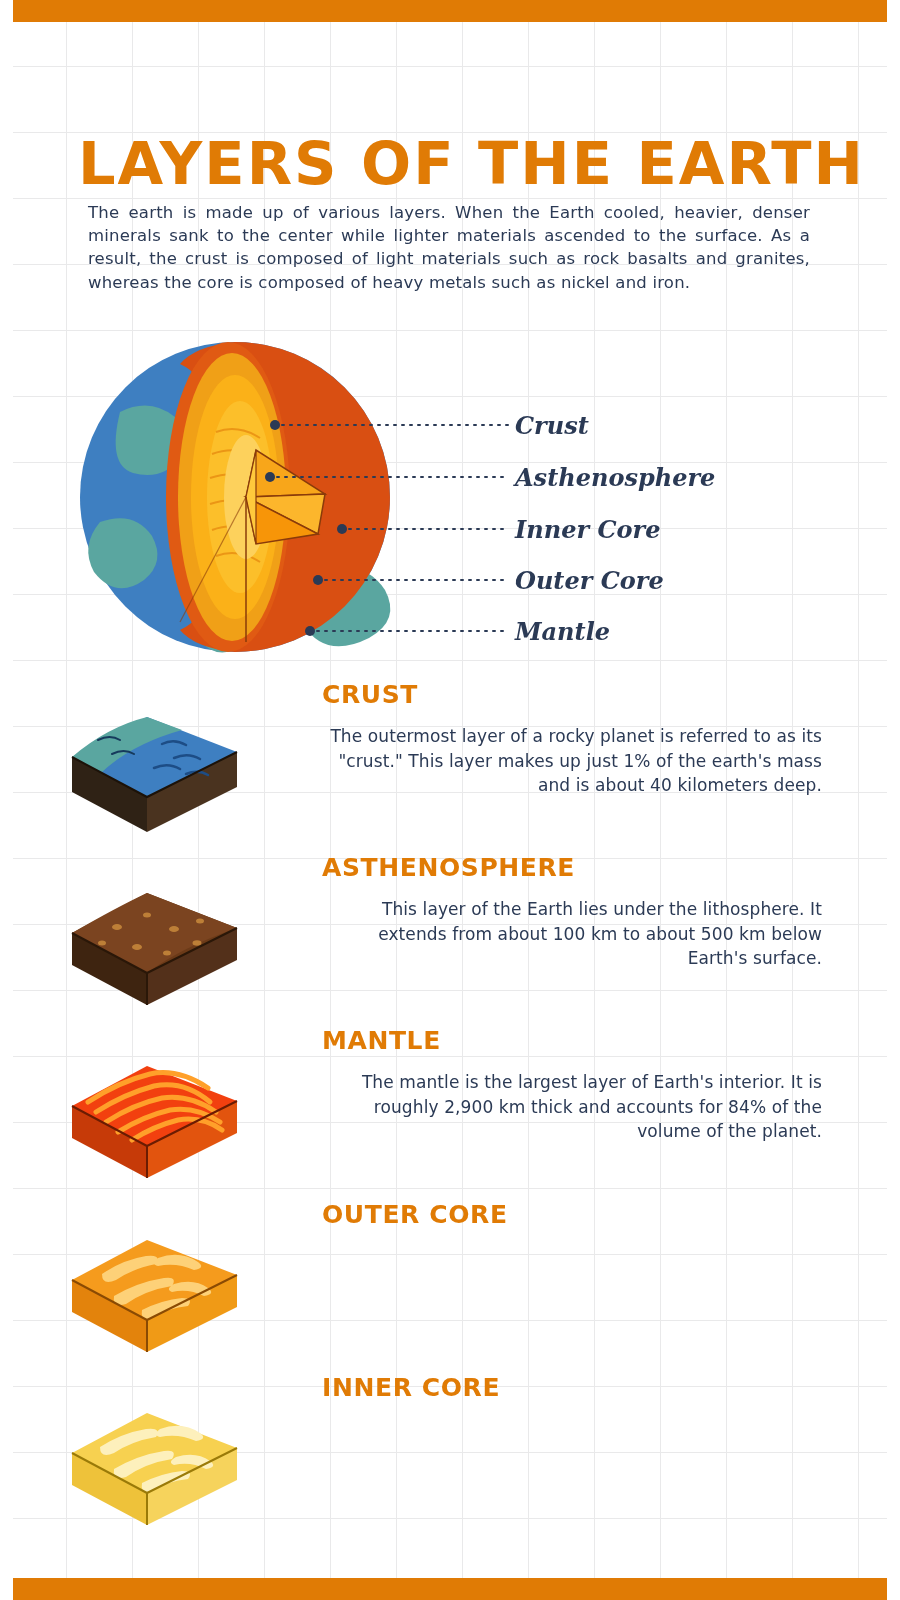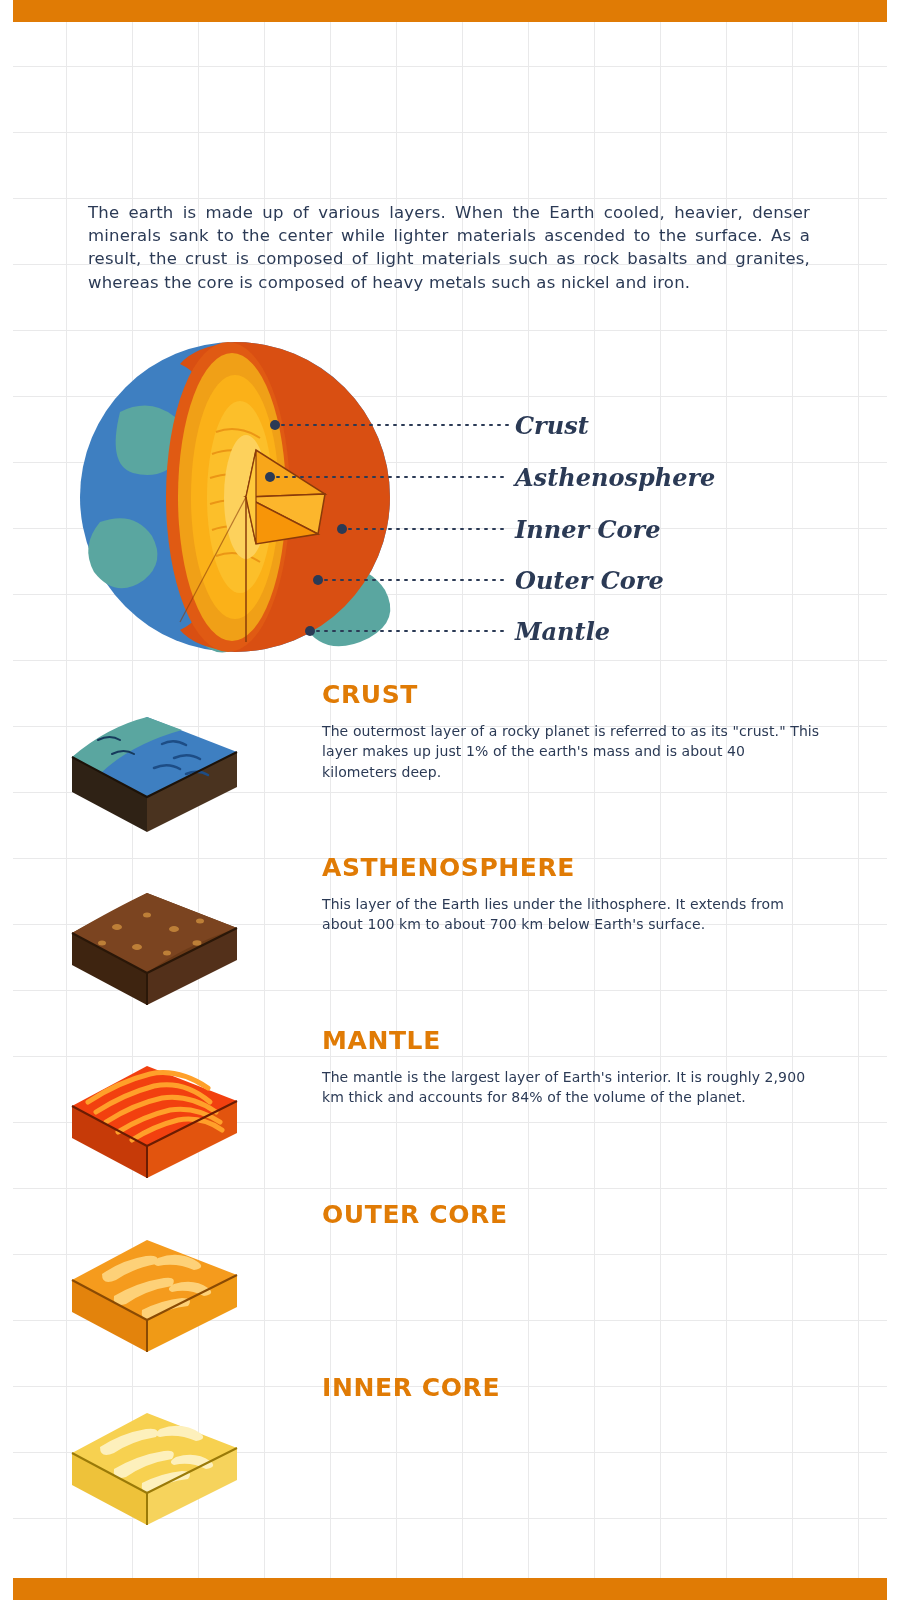--- a/index.html
+++ b/index.html
@@ -139,38 +139,40 @@
   .sec-title {
     font-family: "DejaVu Sans", sans-serif;
     font-size: 25px;
     font-weight: 900;
     letter-spacing: 0.6px;
     color: #e07b05;
     margin: 0 0 12px 0;
     line-height: 1;
   }
   .sec-text {
-    font-size: 14px;
+    font-size: 17px;
     line-height: 1.45;
     color: #2b3a55;
     letter-spacing: 0.1px;
+    text-align: right;
   }
 </style>
 </head>
 <body>
 
 <div class="page">
 
   <div class="top-bar"></div>
   <div class="bottom-bar"></div>
   <div class="left-edge"></div>
   <div class="right-edge"></div>
 
   <div class="content">
 
+    <h1 class="title">LAYERS OF THE EARTH</h1>
 
     <p class="intro">The earth is made up of various layers. When the Earth cooled, heavier, denser minerals sank to the center while lighter materials ascended to the surface. As a result, the crust is composed of light materials such as rock basalts and granites, whereas the core is composed of heavy metals such as nickel and iron.</p>
 
     <div class="diagram">
       <svg class="earth-svg" width="470" height="340" viewBox="0 0 470 340">
 
         <circle cx="175" cy="175" r="155" fill="#3e7fc1"></circle>
 
         <path d="M60 90 q30 -15 55 5 q20 18 6 40 q-18 24 -48 16 q-26 -8 -13 -61z" fill="#5aa6a0"></path>
         <path d="M40 200 q34 -12 52 14 q14 26 -8 44 q-28 20 -50 -8 q-14 -26 6 -50z" fill="#5aa6a0"></path>
@@ -281,21 +283,21 @@
             <ellipse cx="105" cy="98" rx="4" ry="2.5"></ellipse>
             <ellipse cx="135" cy="88" rx="4.5" ry="2.8"></ellipse>
             <ellipse cx="40" cy="88" rx="4" ry="2.5"></ellipse>
           </g>
           <path d="M10 78 L85 118 L175 73" fill="none" stroke="#2a1708" stroke-width="2"></path>
           <path d="M85 118 L85 150" fill="none" stroke="#2a1708" stroke-width="2"></path>
         </svg>
       </div>
       <div class="sec-body">
         <h2 class="sec-title">ASTHENOSPHERE</h2>
-        <p class="sec-text">This layer of the Earth lies under the lithosphere. It extends from about 100 km to about 700 km below Earth's surface.</p>
+        <p class="sec-text">This layer of the Earth lies under the lithosphere. It extends from about 100 km to about 500 km below Earth's surface.</p>
       </div>
     </div>
 
     <div class="section" style="top:1006px;">
       <div class="sec-icon">
         <svg width="190" height="150" viewBox="0 0 190 150">
           <path d="M10 110 L10 78 L85 118 L85 150 Z" fill="#c63a08"></path>
           <path d="M85 118 L85 150 L175 105 L175 73 Z" fill="#e2540e"></path>
           <path d="M10 78 L85 38 L175 73 L85 118 Z" fill="#f2400f"></path>
           <g stroke="#ffa02a" stroke-width="5" fill="none" stroke-linecap="round">

